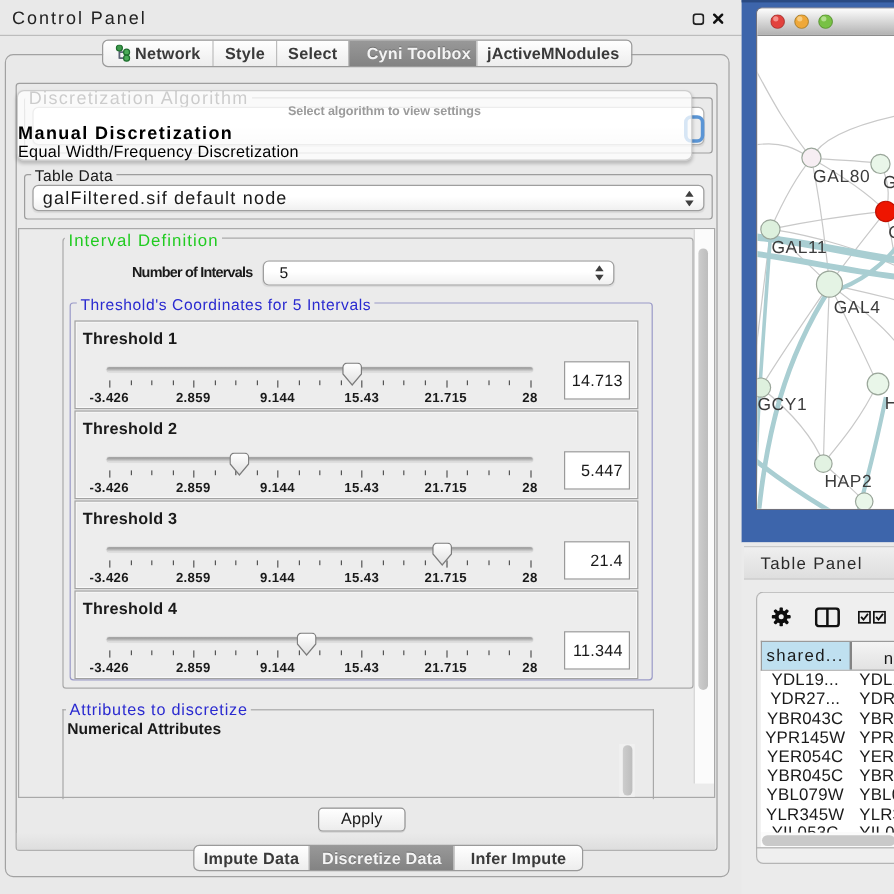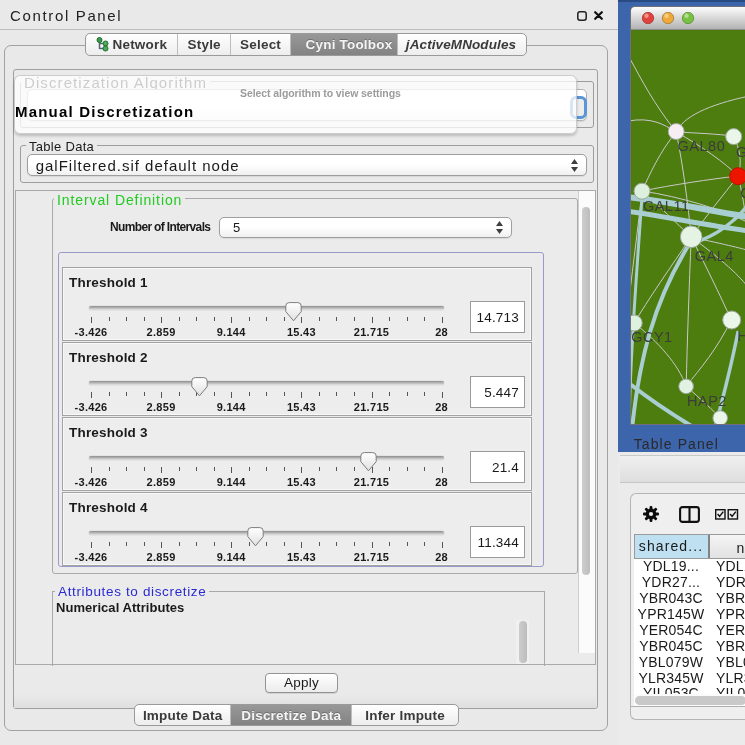--- a/index.html
+++ b/index.html
@@ -45,21 +45,21 @@
   <div class="seg" style="left:84.5px;top:33px;width:440px;height:20.5px;text-align:center;">
     <div class="s" style="width:92.7px;"><svg width="13" height="15" viewBox="0 0 13 15" style="margin-right:4px;">
           <path d="M3.5 4 V12 M3.5 6.5 H9 M3.5 11.5 H9" stroke="#5a6374" stroke-width="1.5" fill="none"></path>
           <circle cx="3.5" cy="3" r="2.5" fill="#3d9a4b" stroke="#1e6e2e"></circle>
           <circle cx="9.5" cy="6.5" r="2.5" fill="#4aac58" stroke="#1e6e2e"></circle>
           <circle cx="9.5" cy="11.5" r="2.5" fill="#4aac58" stroke="#1e6e2e"></circle>
         </svg>Network</div>
     <div class="s" style="width:53px;">Style</div>
     <div class="s" style="width:59.8px;">Select</div>
     <div class="s sel" style="width:107px;padding-left:10px;">Cyni Toolbox</div>
-    <div class="s" style="width:126px;letter-spacing:.1px;font-style:italic;">jActiveMNodules</div>
+    <div class="s" style="width:126px;letter-spacing:.1px;">jActiveMNodules</div>
   </div>
 
   <div class="abs" style="left:20px;top:81px;width:572px;height:45px;border:1px solid #9d9d9d;border-radius:3px;"></div>
   <div class="grpT" style="left:21px;top:74px;font-size:15px;letter-spacing:1.1px;color:#2a2a2a;background:#eaeaea;">Discretization Algorithm</div>
   <div class="combo" style="left:26.7px;top:89px;width:558px;height:30px;border-color:#b3b3b3;"></div>
   <div class="abs" style="left:570px;top:96px;width:17px;height:23px;border:3px solid #5a95d5;border-radius:6px;background:#ececec;box-sizing:border-box;"></div>
 
   <div class="abs" style="left:20px;top:145px;width:572px;height:36px;border:1px solid #9d9d9d;border-radius:3px;"></div>
   <div class="grpT" style="left:26px;top:138.5px;letter-spacing:.3px;background:#eaeaea;">Table Data</div>
   <div class="combo" style="left:26.7px;top:154px;width:558px;height:20px;">
@@ -80,20 +80,21 @@
   <div class="abs b" style="left:110px;top:220px;font-size:12px;letter-spacing:-0.65px;">Number of Intervals</div>
   <div class="combo" style="left:219px;top:216.8px;width:291px;height:19.6px;">
      <div class="abs" style="left:13px;top:2px;">5</div>
      <svg class="abs" style="right:7px;top:3px;" width="9" height="13" viewBox="0 0 9 13">
         <path d="M4.5 0 L8 5 H1 Z" fill="#3f3f3f"></path>
         <path d="M4.5 13 L1 8 H8 Z" fill="#3f3f3f"></path>
       </svg>
   </div>
 
   <div class="abs" style="left:57.7px;top:252px;width:484px;height:313px;border:1px solid #9a9ac8;border-radius:3px;"></div>
+  <div class="grpT" style="left:64px;top:245.5px;letter-spacing:.5px;color:#2a2ad0;">Threshold's Coordinates for 5 Intervals</div>
 
   <div id="tholder">
       <div class="tbox" style="top:267px;">
         <div class="ttl">Threshold 1</div>
         <div class="track" style="left:26.0px;top:38px;width:354.6px;"></div>
         <div class="tick" style="left:28.0px;top:48.8px;height:6.5px;"></div>
         <div class="tick" style="left:45.5px;top:48.8px;height:4.5px;"></div>
         <div class="tick" style="left:63.1px;top:48.8px;height:4.5px;"></div>
         <div class="tick" style="left:80.6px;top:48.8px;height:4.5px;"></div>
         <div class="tick" style="left:98.1px;top:48.8px;height:6.5px;"></div>
@@ -256,30 +257,30 @@
     </div>
 
   <div class="abs" style="left:52px;top:591px;width:491px;height:74px;border:1px solid #a8a8a8;border-bottom:none;"></div>
   <div class="grpT" style="left:55px;top:584px;font-size:13.5px;letter-spacing:.65px;color:#2a2ad0;">Attributes to discretize</div>
   <div class="abs b" style="left:56px;top:600px;font-size:13px;letter-spacing:.05px;">Numerical Attributes</div>
   <div class="abs" style="left:516px;top:619.5px;width:13px;height:44.5px;background:#f0f0f0;"></div>
   <div class="sbthumb" style="left:518.5px;top:621px;width:8px;height:42px;"></div>
 
   <div class="abs" style="left:265px;top:672.5px;width:71px;height:18px;border:1px solid #939393;border-radius:4px;background:linear-gradient(#ffffff,#ececec);font-size:13.5px;text-align:center;line-height:17px;letter-spacing:.2px;box-shadow:0 1px 0 rgba(0,0,0,.1);">Apply</div>
 
-  <div class="seg" style="left:134px;top:703.8px;width:323px;height:20.7px;justify-content:flex-end;">
+  <div class="seg" style="left:161px;top:703.8px;width:323px;height:20.7px;">
     <div class="s" style="width:96.2px;">Impute Data</div>
     <div class="s sel" style="width:121px;">Discretize Data</div>
     <div class="s" style="width:105.8px;">Infer Impute</div>
   </div>
 
   <div class="abs" style="left:618px;top:0;width:127px;height:452px;background:#3d65ab;"></div>
   <div class="abs" style="left:618px;top:0;width:127px;height:2px;background:#2a4a82;"></div>
 
-  <div class="abs" style="left:629.8px;top:5.5px;width:115.2px;height:419.5px;background:#4d7c0f;border:1px solid #70707c;border-right:none;border-radius:5px 0 0 0;overflow:hidden;box-sizing:border-box;">
+  <div class="abs" style="left:629.8px;top:5.5px;width:115.2px;height:419.5px;background:#ffffff;border:1px solid #70707c;border-right:none;border-radius:5px 0 0 0;overflow:hidden;box-sizing:border-box;">
     <div style="position:absolute;left:0;top:0;width:115px;height:22.5px;background:linear-gradient(#fdfdfd,#b2b2b2);border-bottom:1px solid #8c8c8c;"></div>
     <svg style="position:absolute;left:11px;top:5.5px;" width="63" height="12" viewBox="0 0 63 12">
       <circle cx="6" cy="6" r="5.7" fill="#e2423d" stroke="#9e2b27" stroke-width=".7"></circle>
       <circle cx="26" cy="6" r="5.7" fill="#efa83a" stroke="#9d7420" stroke-width=".7"></circle>
       <circle cx="46" cy="6" r="5.7" fill="#78c145" stroke="#4e8a25" stroke-width=".7"></circle>
       <circle cx="4.5" cy="3.7" r="2.2" fill="#f79f9a" opacity=".85"></circle>
       <circle cx="24.5" cy="3.7" r="2.2" fill="#f8d491" opacity=".85"></circle>
       <circle cx="44.5" cy="3.7" r="2.2" fill="#bce39a" opacity=".85"></circle>
     </svg>
     <svg id="graph" style="position:absolute;left:0;top:22.5px;" width="115" height="396" viewBox="629.8 28 115 396">
@@ -327,21 +328,21 @@
         <text x="641.7" y="209.6" font-size="14.5" letter-spacing=".5" fill="#3c3c3c" font-family="Liberation Sans">GAL11</text>
         <text x="693.5" y="259.8" font-size="14.5" letter-spacing=".5" fill="#3c3c3c" font-family="Liberation Sans">GAL4</text>
         <text x="630" y="341" font-size="14.5" letter-spacing=".5" fill="#3c3c3c" font-family="Liberation Sans">GCY1</text>
         <text x="736" y="339.7" font-size="14.5" letter-spacing=".5" fill="#3c3c3c" font-family="Liberation Sans">H</text>
         <text x="685.8" y="405" font-size="14.5" letter-spacing=".5" fill="#3c3c3c" font-family="Liberation Sans">HAP2</text>
       </svg>
   </div>
 
   <div class="abs" style="left:618px;top:452px;width:127px;height:293px;background:#ebebeb;"></div>
   <div class="abs" style="left:620px;top:454.6px;width:125px;height:28px;background:linear-gradient(#efefef,#dedede);border-top:1px solid #c9c9c9;border-bottom:1px solid #c6c6c6;box-sizing:border-box;"></div>
-  <div class="abs" style="left:633.7px;top:436px;font-size:14px;letter-spacing:1.1px;color:#2a2a2a;">Table Panel</div>
+  <div class="abs" style="left:633.7px;top:461px;font-size:14px;letter-spacing:1.1px;color:#2a2a2a;">Table Panel</div>
 
   <div class="abs" style="left:629.8px;top:492.8px;width:115.2px;height:227px;background:#efefef;border:1px solid #b5b5b5;border-right:none;border-radius:6px 0 0 6px;box-sizing:border-box;"></div>
   <svg class="abs" style="left:643px;top:506px;" width="16" height="16" viewBox="0 0 16 16">
     <g fill="#0d0d0d">
         <circle cx="8" cy="8" r="5.4"></circle>
     <g>
           <rect x="6.6" y="0" width="2.8" height="4" rx="1"></rect>
         </g>
     <g transform="rotate(45 8 8)">
           <rect x="6.6" y="0" width="2.8" height="4" rx="1"></rect>
@@ -386,14 +387,15 @@
     <div id="tcol1" style="position:absolute;left:0;top:0;width:75px;text-align:center;font-size:14px;line-height:15.9px;letter-spacing:.2px;">YDL19...<br>YDR27...<br>YBR043C<br>YPR145W<br>YER054C<br>YBR045C<br>YBL079W<br>YLR345W<br>YIL053C</div>
     <div id="tcol2" style="position:absolute;left:82.5px;top:0;width:80px;text-align:left;font-size:14px;line-height:15.9px;letter-spacing:.2px;">YDL19<br>YDR27<br>YBR04<br>YPR14<br>YER05<br>YBR04<br>YBL07<br>YLR34<br>YIL05</div>
   </div>
   <div class="abs" style="left:633.5px;top:694.2px;width:111.5px;height:11.5px;background:#fbfbfb;"></div>
   <div class="sbthumb" style="left:634.5px;top:695.5px;width:111px;height:9px;background:#c9c9c9;border-radius:4.5px;"></div>
   <div class="abs" style="left:630px;top:706px;width:115px;height:1px;background:#b0b0b0;"></div>
 
   <div class="abs" style="left:14px;top:75px;width:562.5px;height:58.5px;background:rgba(255,255,255,.76);border-radius:6px;border:1px solid rgba(150,150,150,.45);box-shadow:0 2px 3px rgba(0,0,0,.2);box-sizing:border-box;"></div>
   <div class="abs b" style="left:240px;top:86.5px;font-size:10.5px;color:#9b9b9b;letter-spacing:-0.08px;">Select algorithm to view settings</div>
   <div class="abs b" style="left:15px;top:102.5px;font-size:15px;letter-spacing:1.2px;color:#000000;">Manual Discretization</div>
+  <div class="abs" style="left:15px;top:118.5px;font-size:13.5px;letter-spacing:.25px;color:#000;">Equal Width/Frequency Discretization</div>
 
 </div>
 
 </body></html>

